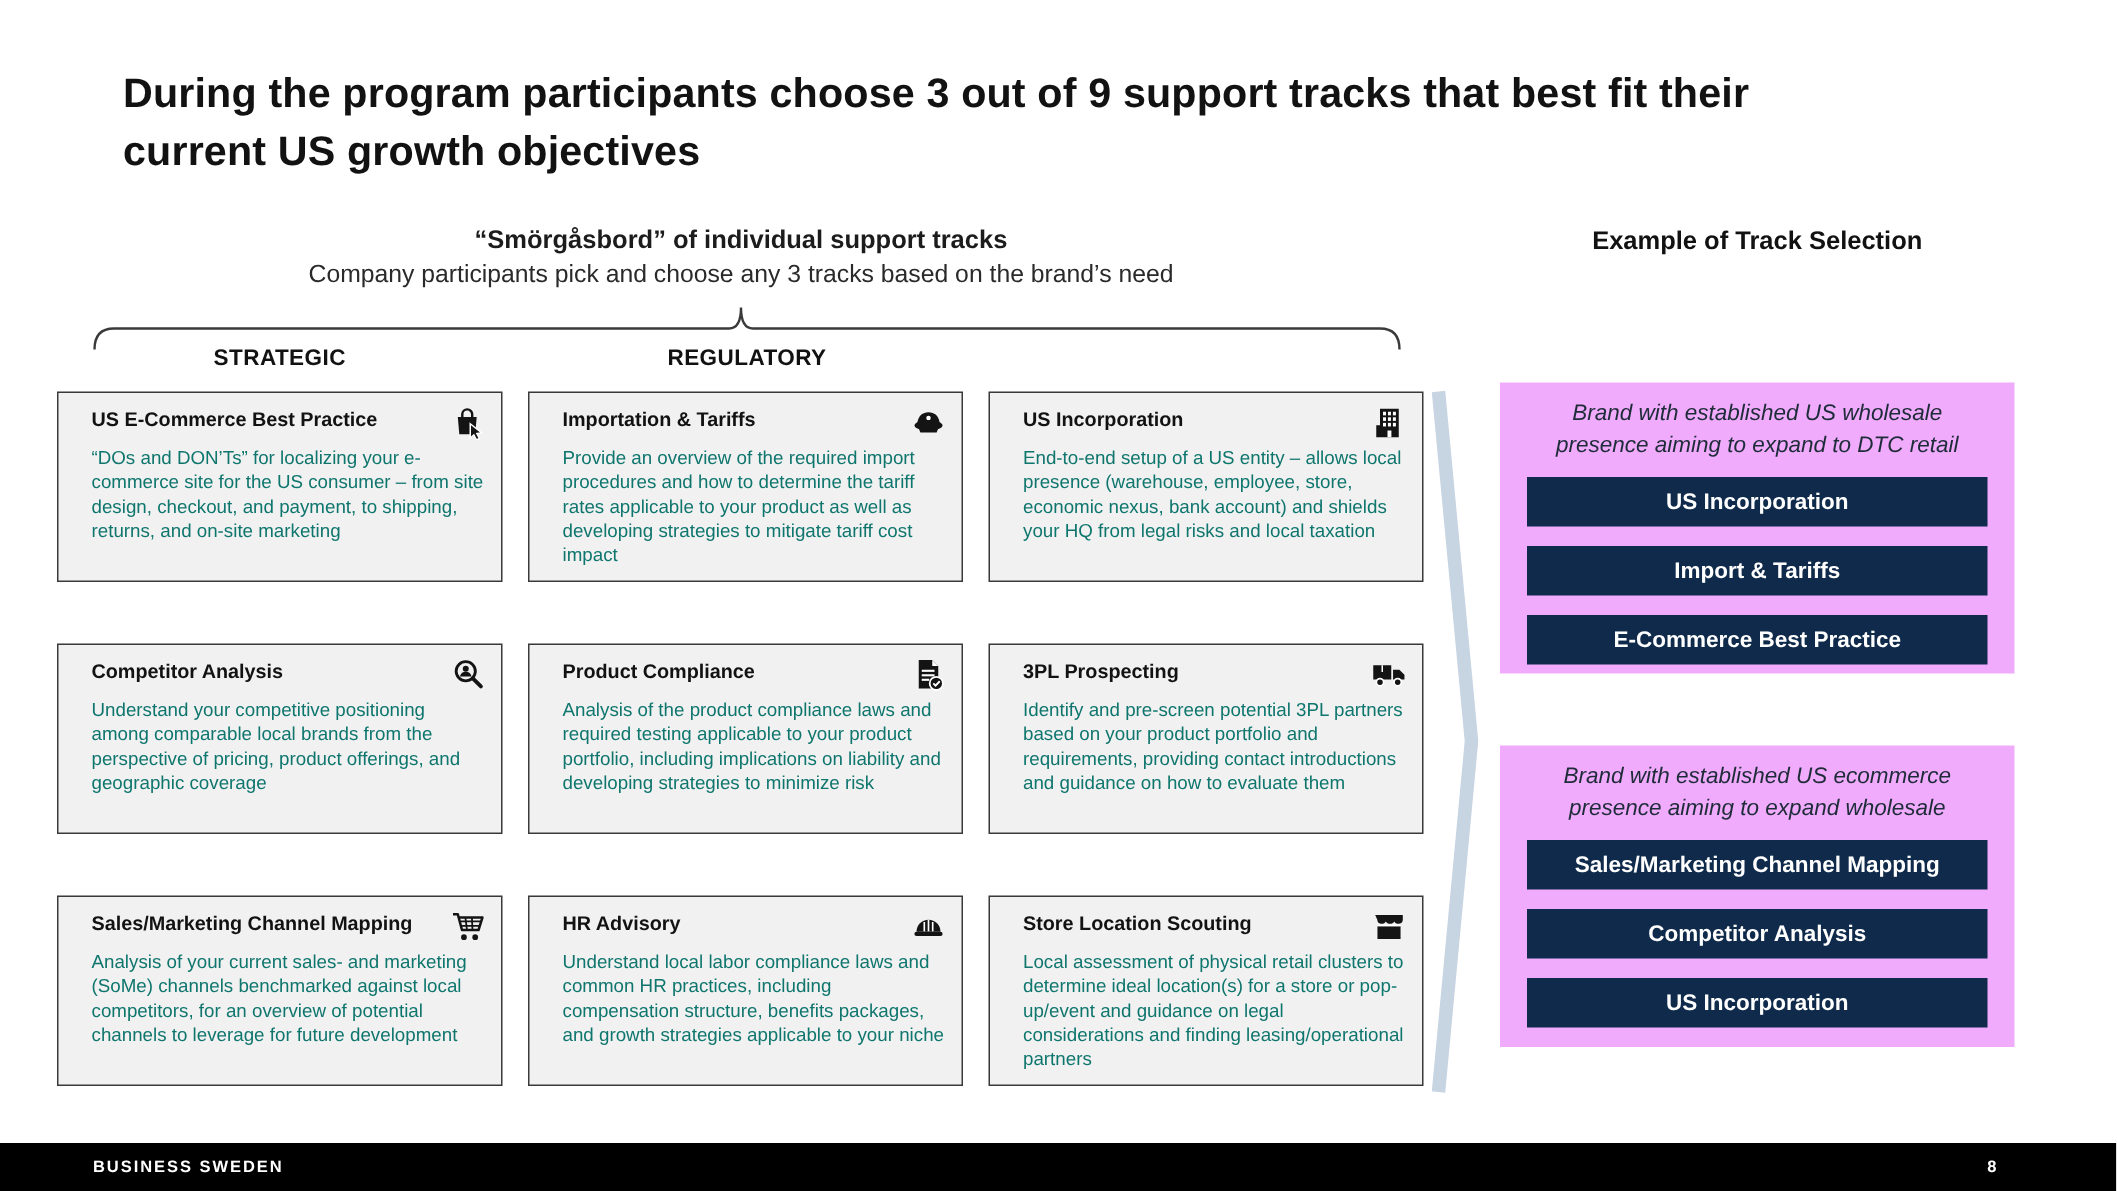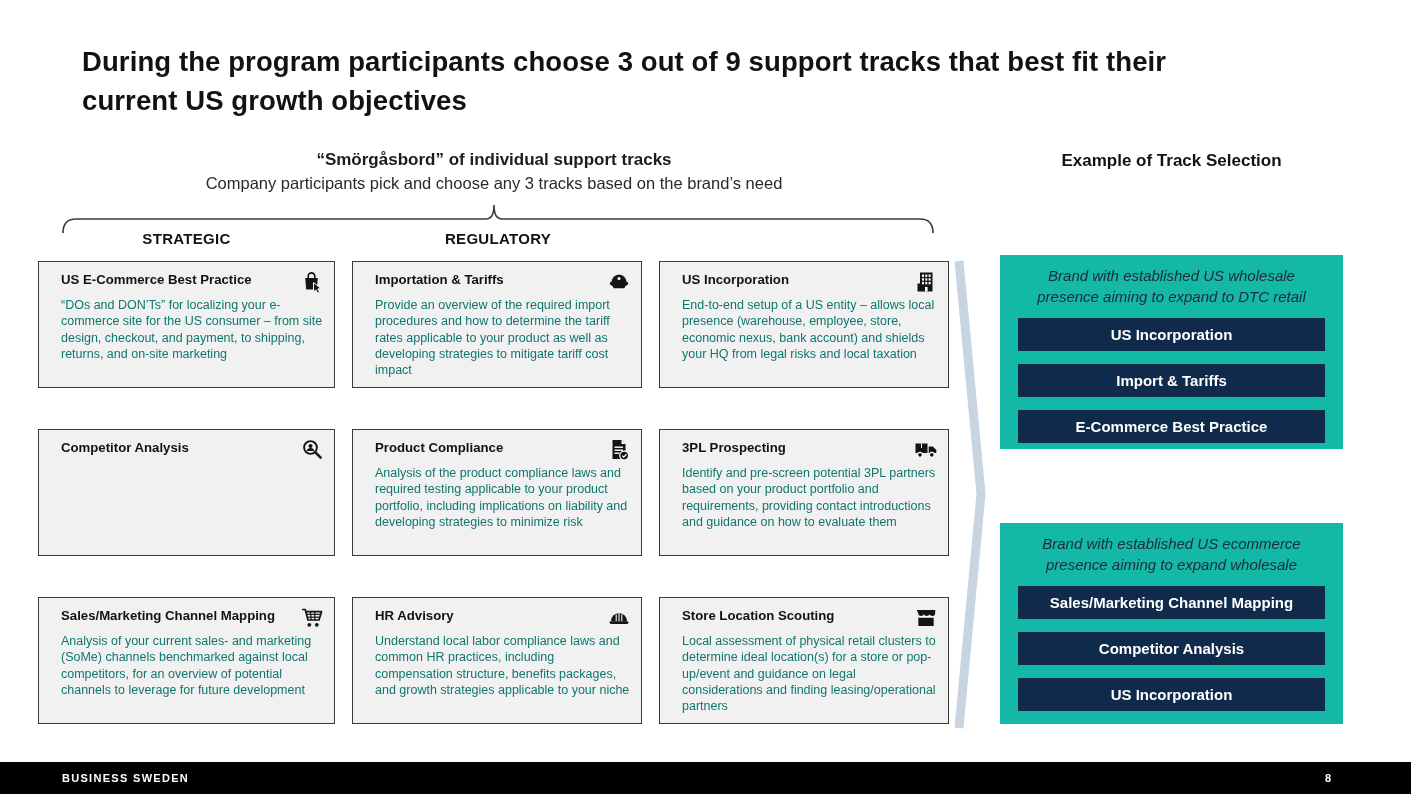--- a/index.html
+++ b/index.html
@@ -93,25 +93,25 @@
   }
   .chevron-arrow {
     position: absolute;
     left: 952px; top: 258px;
     width: 36px; height: 473px;
   }
   .panel {
     position: absolute;
     left: 1000px;
     width: 343px;
-    background: #14b8a6;
+    background: #f0abfc;
     padding: 10px 18px 5px 18px;
   }
   .panel-1 { top: 255px; height: 194px; }
-  .panel-2 { top: 523px; height: 201px; }
+  .panel-2 { top: 497px; height: 201px; }
   .panel-intro {
     font-size: 15px;
     font-style: italic;
     color: #1e2b38;
     text-align: center;
     line-height: 1.4;
     margin-bottom: 11px;
   }
   .panel-btn {
     background: #0f2a4a;
@@ -229,20 +229,21 @@
         <div class="card-title">Competitor Analysis</div>
         <div class="card-icon">
           <svg viewBox="0 0 24 24">
             <circle cx="10.5" cy="9.5" r="6.4" fill="none" stroke="#141414" stroke-width="1.9"></circle>
             <circle cx="10.5" cy="7.9" r="2" fill="#141414"></circle>
             <path d="M6.6 13a4 4 0 0 1 7.8 0z" fill="#141414"></path>
             <line x1="15.2" y1="14.2" x2="20.6" y2="19.6" stroke="#141414" stroke-width="2.6" stroke-linecap="round"></line>
           </svg>
         </div>
       </div>
+      <div class="card-desc">Understand your competitive positioning among comparable local brands from the perspective of pricing, product offerings, and geographic coverage</div>
     </div>
 
     <div class="card">
       <div class="card-head">
         <div class="card-title">Product Compliance</div>
         <div class="card-icon">
           <svg viewBox="0 0 24 24">
             <path d="M5.5 2h9l4 4v15h-13z" fill="#141414"></path>
             <path d="M14.5 2v4h4z" fill="#ffffff"></path>
             <g fill="#ffffff">

